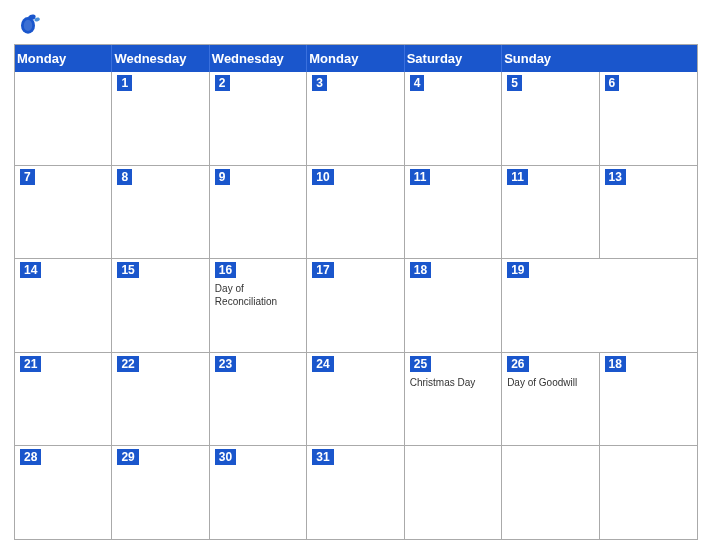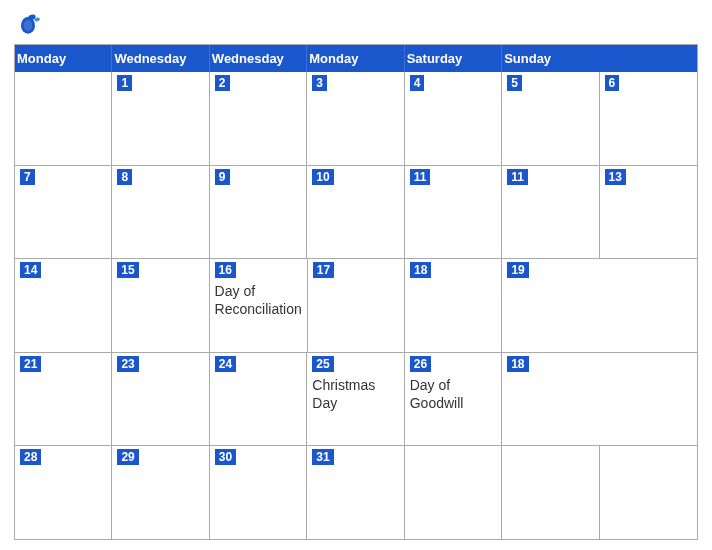--- a/index.html
+++ b/index.html
@@ -110,21 +110,21 @@
     .day-num {
       font-size: 12px;
       color: #fff;
       background: #1a56cc;
       padding: 1px 4px;
       align-self: flex-start;
       margin-bottom: 2px;
       font-weight: bold;
     }
     .holiday-label {
-      font-size: 14px;
+      font-size: 10px;
       color: #333;
       margin-top: 2px;
       line-height: 1.3;
     }
   </style>
 </head>
 <body>
 
 <div class="container">
   <div class="header">
@@ -218,20 +218,23 @@
           </div>
           <div class="cal-cell">
             <div class="day-num">19</div>
           </div>
         </div>
         <div class="cal-row">
           <div class="cal-cell">
             <div class="day-num">21</div>
           </div>
           <div class="cal-cell">
+            <div class="day-num">22</div>
+          </div>
+          <div class="cal-cell">
             <div class="day-num">23</div>
           </div>
           <div class="cal-cell">
             <div class="day-num">24</div>
           </div>
           <div class="cal-cell">
             <div class="day-num">25</div>
             <div class="holiday-label">Christmas Day</div>
           </div>
           <div class="cal-cell">

